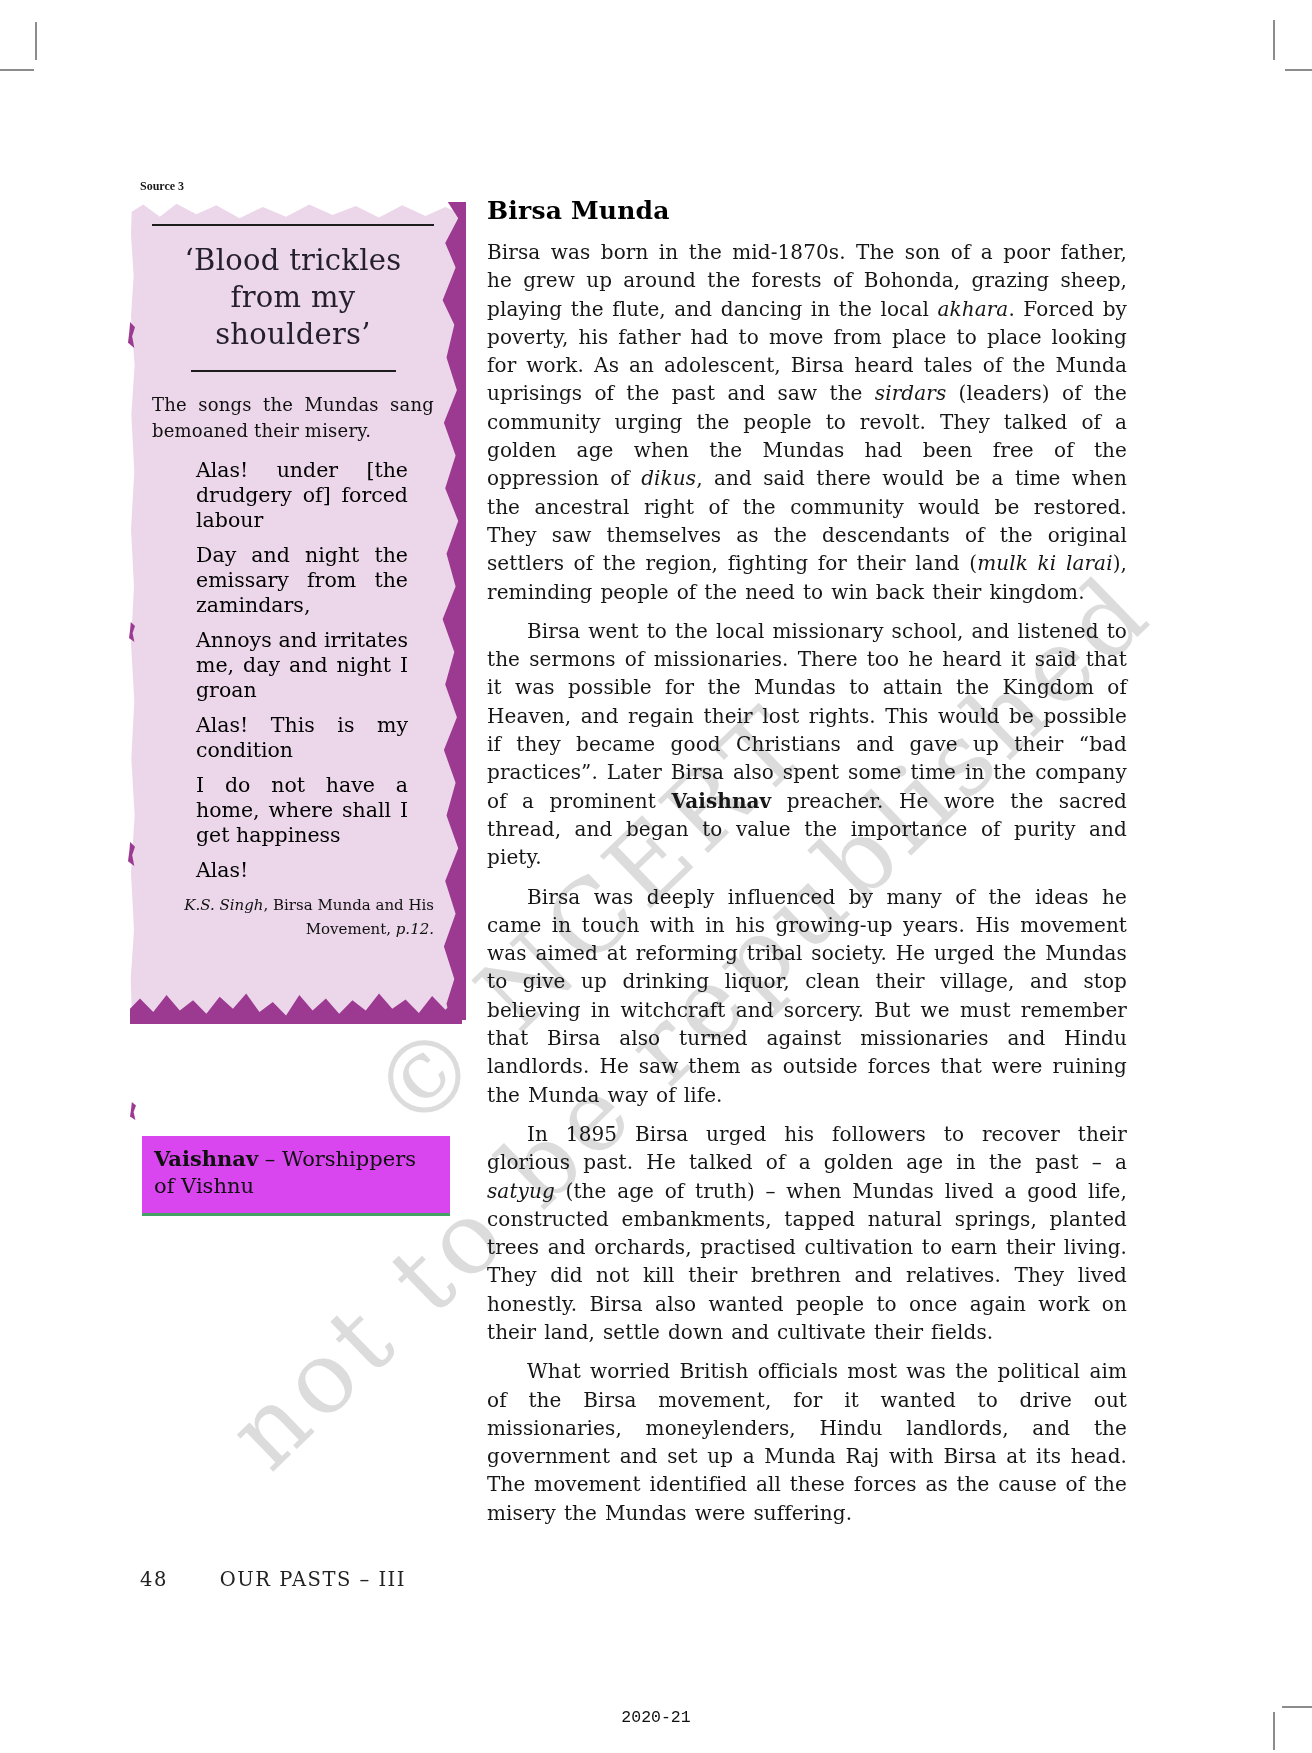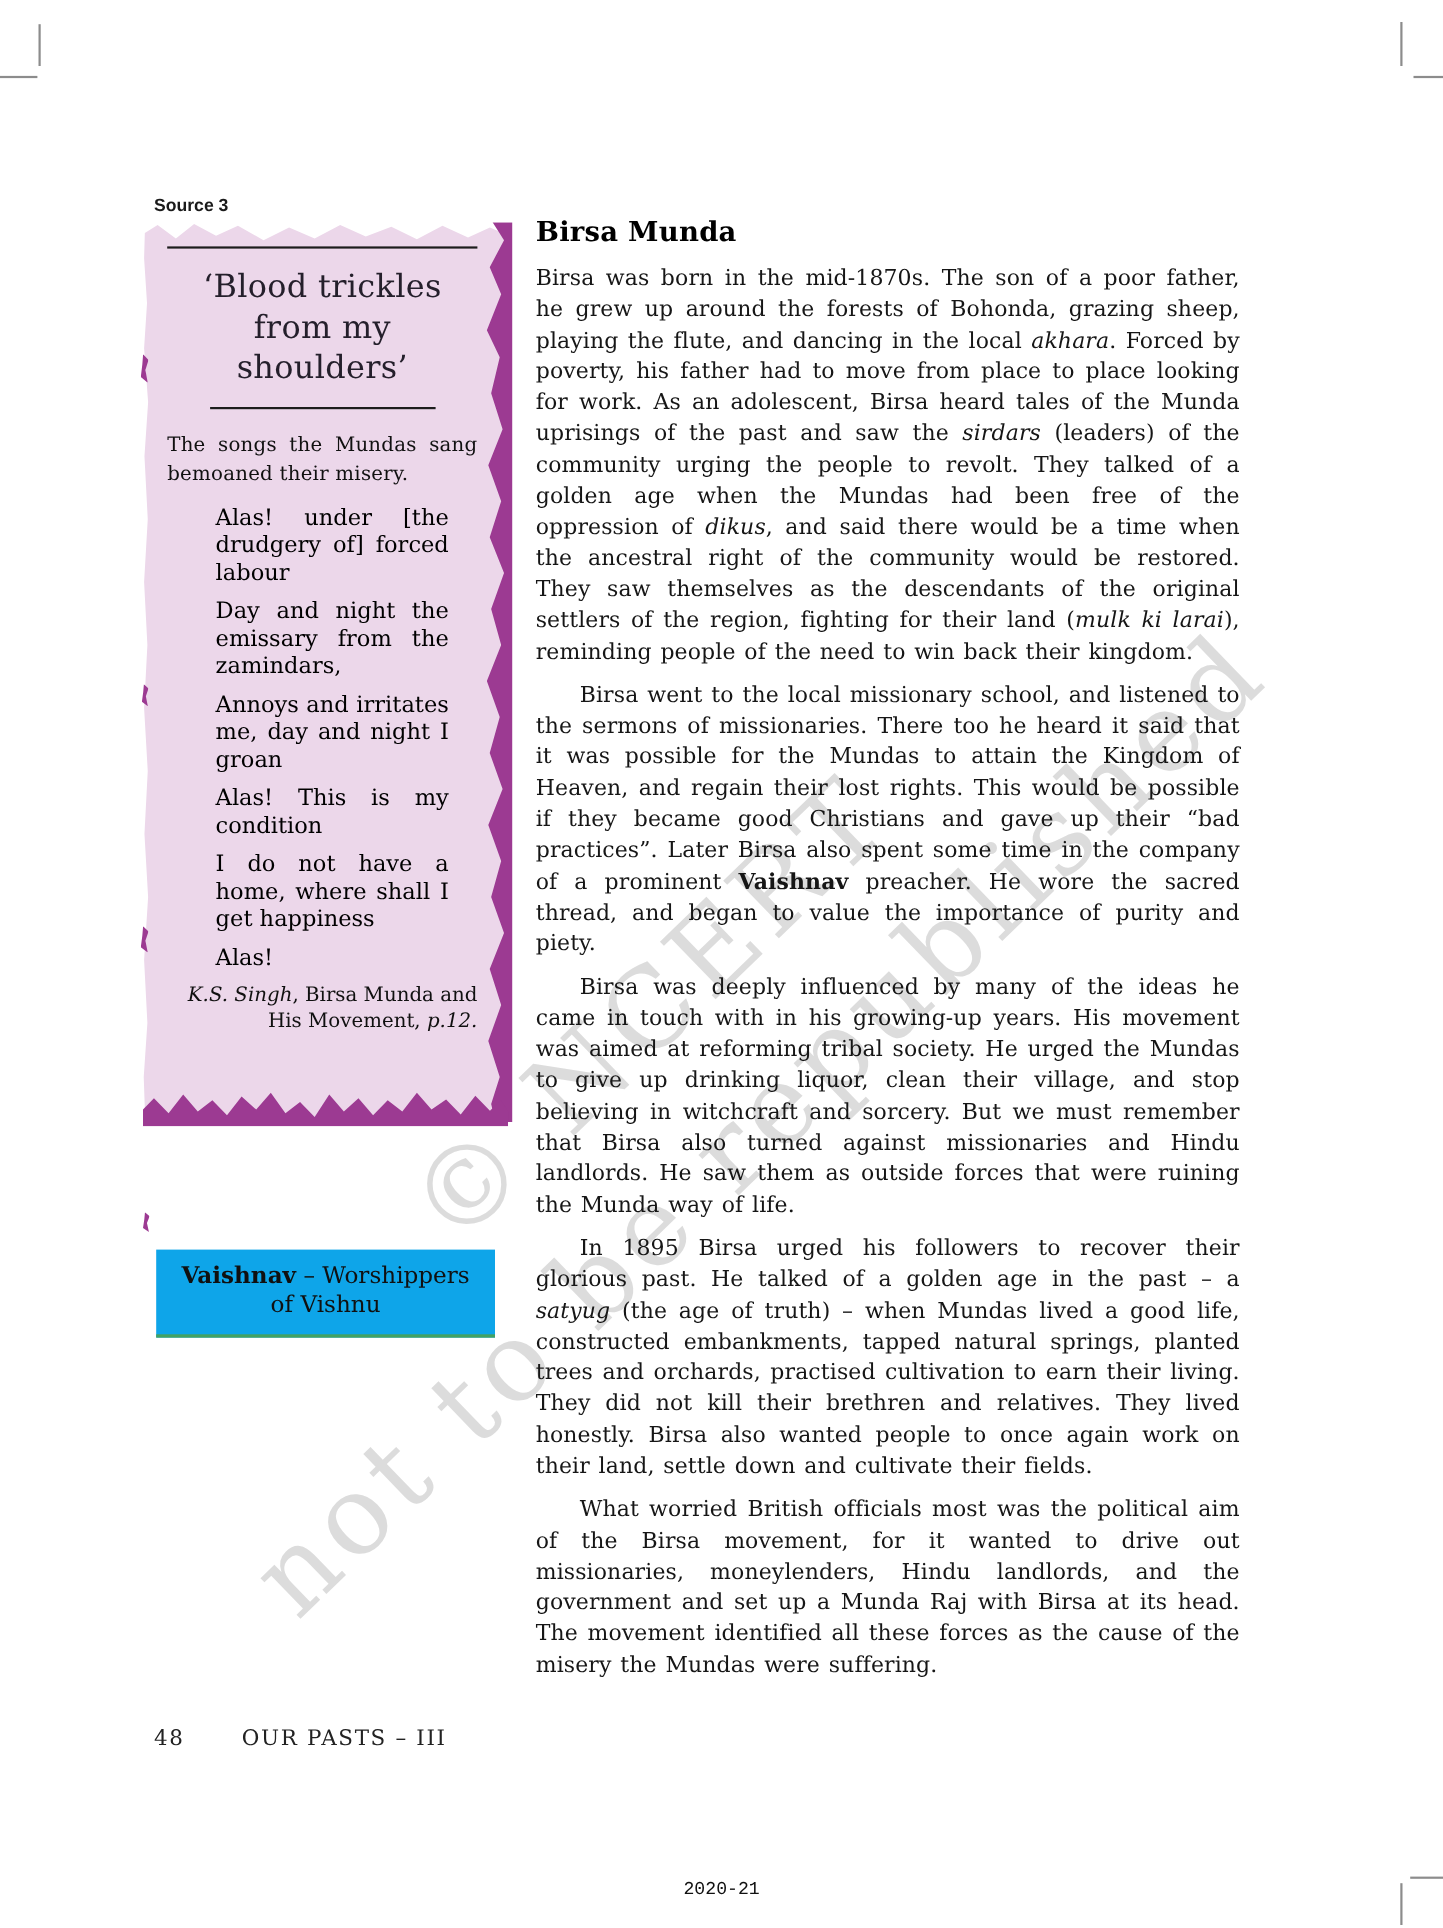--- a/index.html
+++ b/index.html
@@ -18,21 +18,21 @@
   
   .watermark{
     position:absolute;left:110px;top:420px;width:1060px;height:1100px;
     display:flex;flex-direction:column;align-items:center;justify-content:center;
     gap:26px;transform:rotate(-44deg);z-index:1;pointer-events:none;
     color:rgba(168,168,168,0.40);font-size:100px;letter-spacing:7px;white-space:nowrap;
   }
   
   .source-label{
     position:absolute;left:140px;top:179px;z-index:2;
-    font-family:Liberation Sans, sans-serif;font-weight:bold;font-size:16px;color:#1a1a1a;
+    font-family:Liberation Serif, serif;font-weight:bold;font-size:12px;color:#1a1a1a;
   }
   
   .source-box{position:absolute;left:130px;top:202px;width:332px;height:818px;z-index:2;text-decoration:underline;}
   .source-box .paper{
     position:absolute;left:0;top:0;right:0;bottom:0;background:#ecd7ea;
     clip-path:polygon(0.5% 1.2%,4% 0.3%,9% 1.8%,14% 0.2%,20% 1.5%,26% 0.4%,33% 2%,40% 0.6%,47% 1.8%,54% 0.3%,61% 1.6%,68% 0.5%,75% 1.9%,82% 0.4%,89% 1.7%,95% 0.6%,99.6% 1.4%,99.8% 8%,99.2% 15%,99.9% 23%,99.3% 31%,99.9% 40%,99.4% 48%,100% 57%,99.3% 66%,99.9% 74%,99.4% 82%,100% 90%,99.5% 96%,99.8% 99.5%,95% 99%,89% 99.8%,82% 98.9%,75% 99.7%,68% 99%,61% 99.8%,54% 99.1%,47% 99.9%,40% 99.2%,33% 99.8%,26% 99%,20% 99.7%,14% 99.1%,9% 99.9%,4% 99.2%,0.6% 99.7%,0.2% 95%,1.2% 89%,0.3% 82%,1.4% 75%,0.4% 68%,1.3% 61%,0.3% 54%,1.2% 47%,0.3% 40%,1.3% 33%,0.4% 26%,1.4% 20%,0.3% 14%,1.1% 9%,0.3% 4%);
   }
   .torn-right{
     position:absolute;right:-4px;top:0;width:26px;height:100%;background:#9c3a92;
     clip-path:polygon(30% 0,100% 0,100% 100%,40% 100%,25% 98%,55% 95%,15% 91%,60% 87%,20% 83%,70% 79%,25% 75%,60% 71%,15% 67%,65% 63%,20% 59%,55% 55%,10% 51%,60% 47%,25% 43%,70% 39%,20% 35%,60% 31%,15% 27%,65% 23%,25% 19%,55% 15%,10% 12%,60% 8%,20% 5%,70% 2%);
@@ -54,26 +54,26 @@
     text-align:center;color:#241f2b;letter-spacing:0.3px;
   }
   .title-rule{width:205px;height:2px;background:#1c1c1c;margin:17px auto 0;}
   .source-intro{
     margin:20px 0 0 0;font-size:18px;line-height:25.5px;color:#101010;
     text-align:justify;letter-spacing:0.2px;
   }
   .poem{margin-top:15px;padding-left:44px;width:212px;}
   .poem p{margin:0 0 10px 0;font-size:20.5px;line-height:25px;color:#000000;text-align:justify;}
   .poem p:last-child{text-align:left;}
-  .attribution{margin:4px 0 0 0;font-size:18px;line-height:24px;color:#101010;text-align:right;}
+  .attribution{margin:4px 0 0 0;font-size:15px;line-height:24px;color:#101010;text-align:right;}
   
   .def-box{
     position:absolute;left:142px;top:1136px;width:308px;height:80px;z-index:2;
-    background:#0ea5e9;border-bottom:3px solid #43a263;box-sizing:border-box;
-    padding:9px 12px;font-size:21px;line-height:27px;color:#101010;text-align:center;
+    background:#d946ef;border-bottom:3px solid #43a263;box-sizing:border-box;
+    padding:9px 12px;font-size:21px;line-height:27px;color:#101010;
   }
   
   .main-col{position:absolute;left:487px;top:196px;width:640px;z-index:2;}
   .main-col h1{margin:0 0 12px 0;font-size:25px;line-height:30px;color:#000;font-weight:bold;letter-spacing:0.2px;}
   .main-col p{
     margin:0 0 11px 0;font-size:20px;line-height:28.3px;color:#161616;
     text-align:justify;word-spacing:1.5px;letter-spacing:0.1px;
   }
   .main-col p.indent{text-indent:40px;}
   

